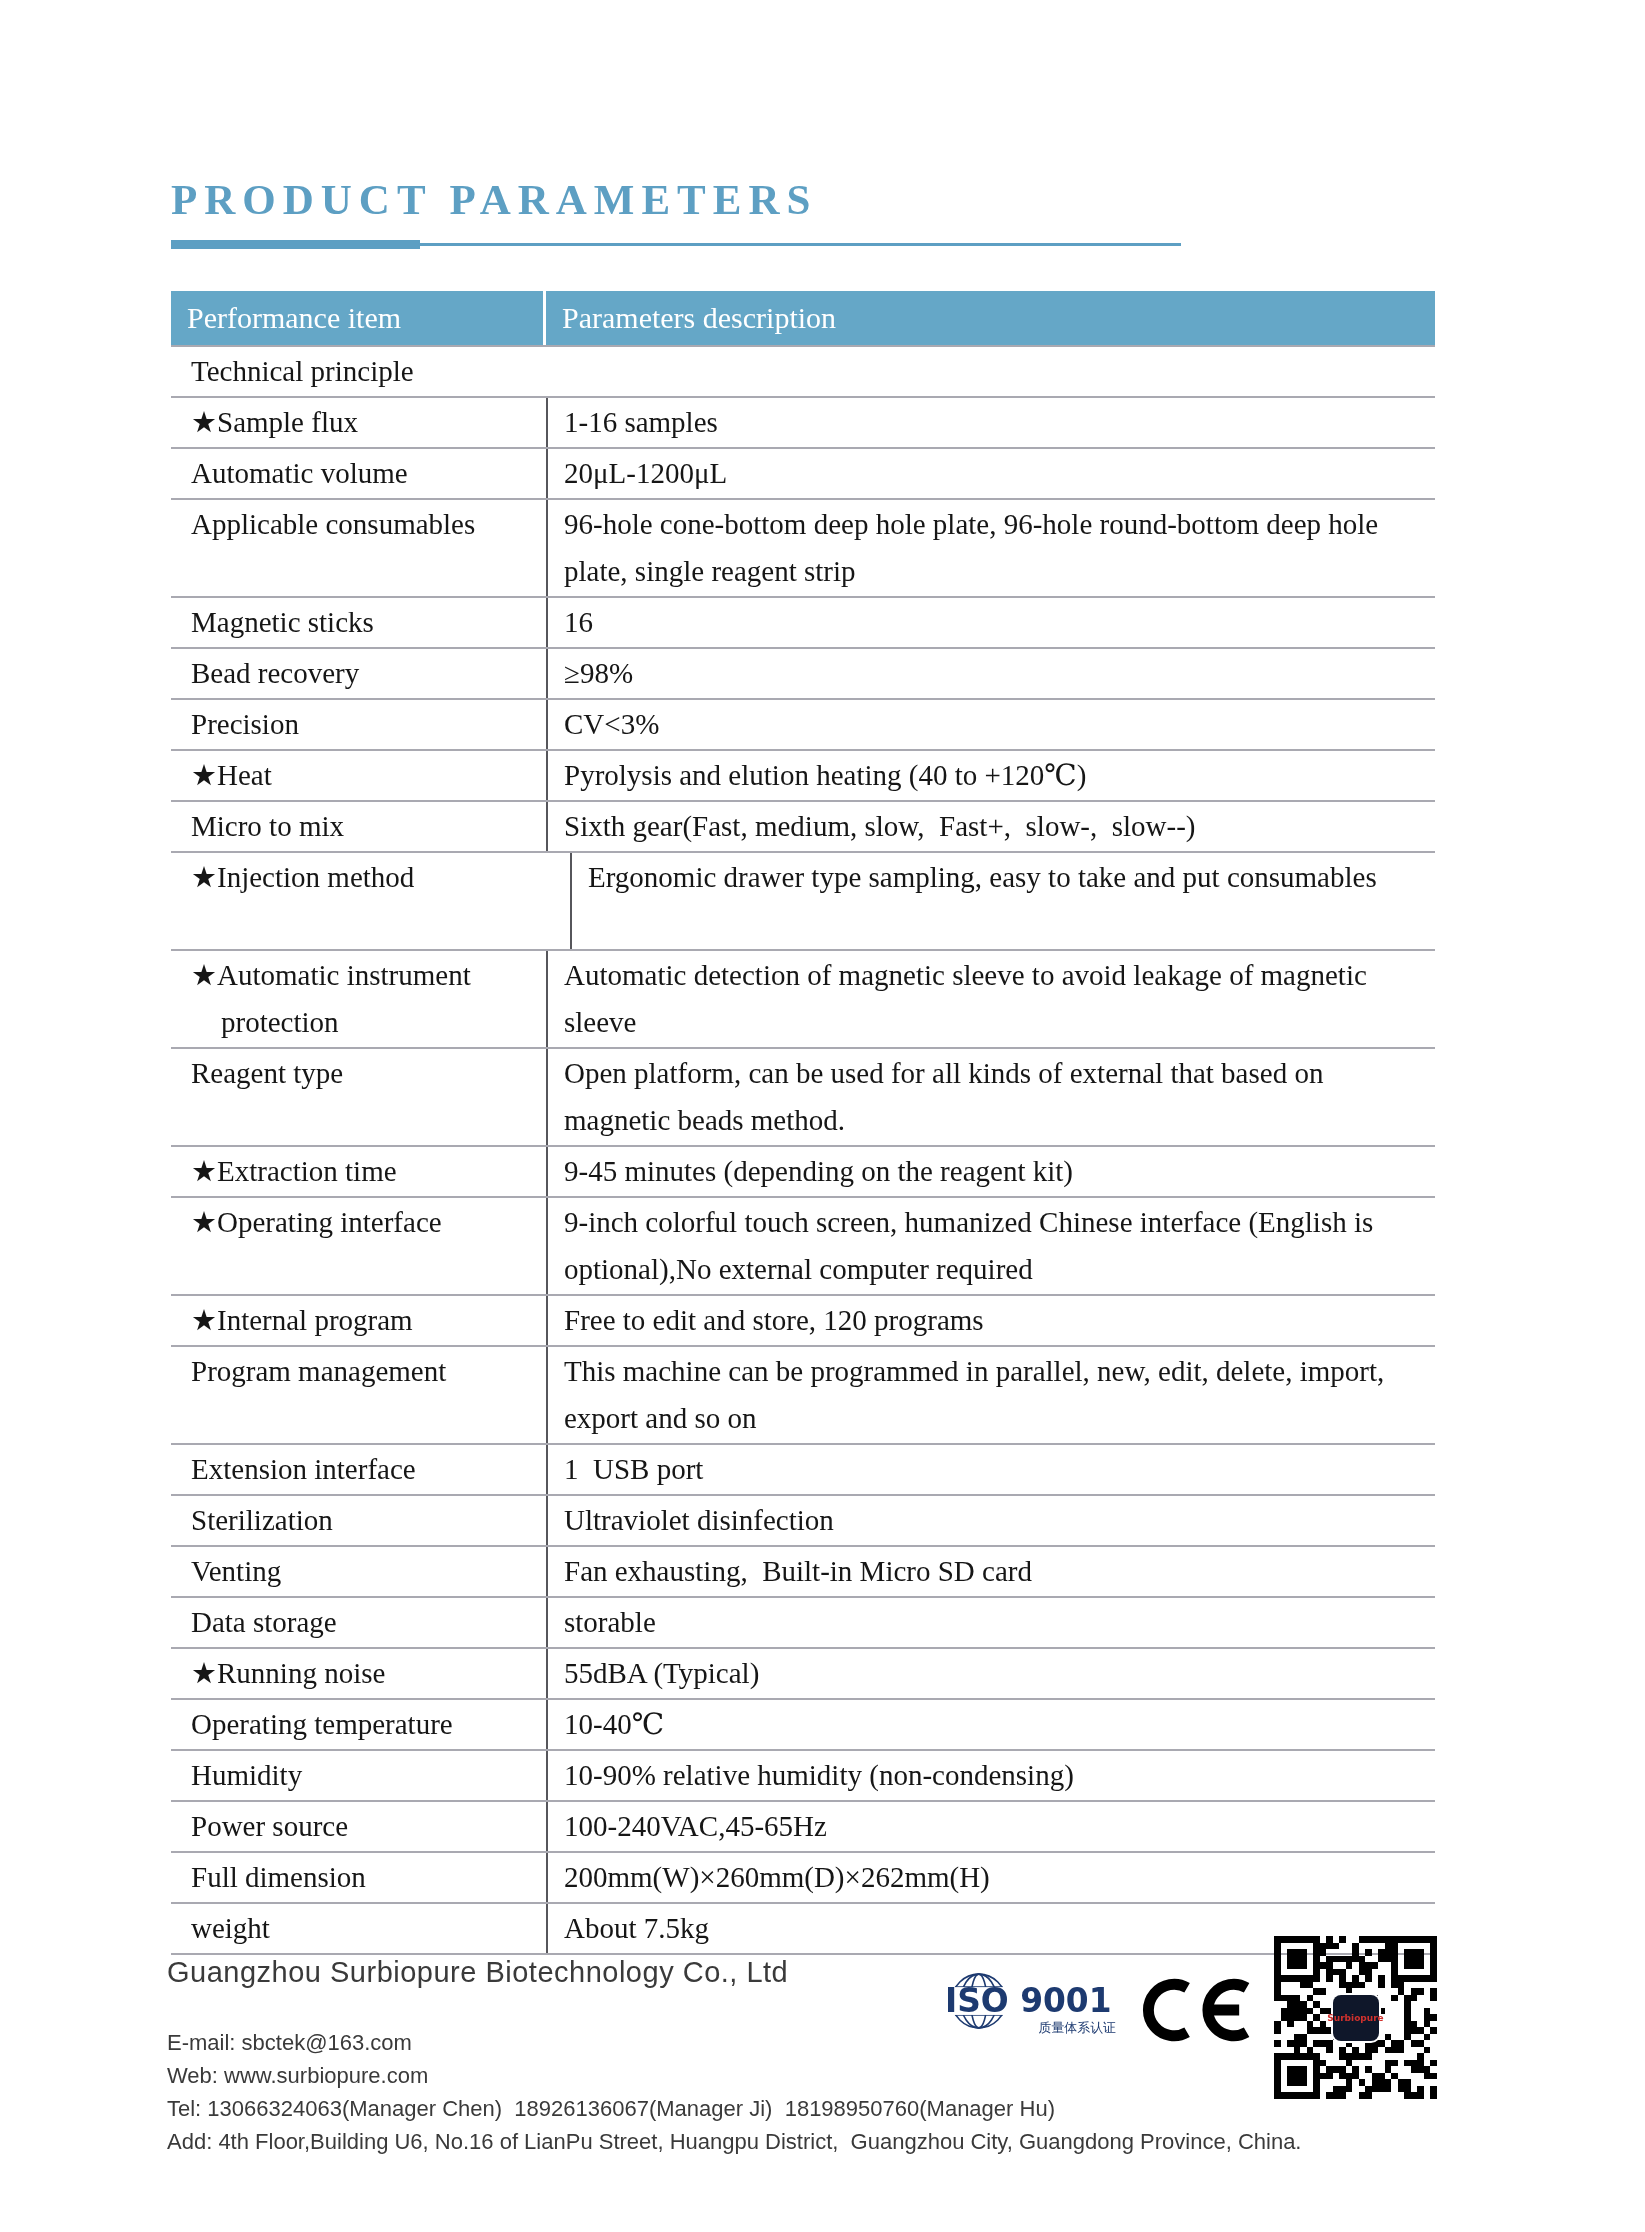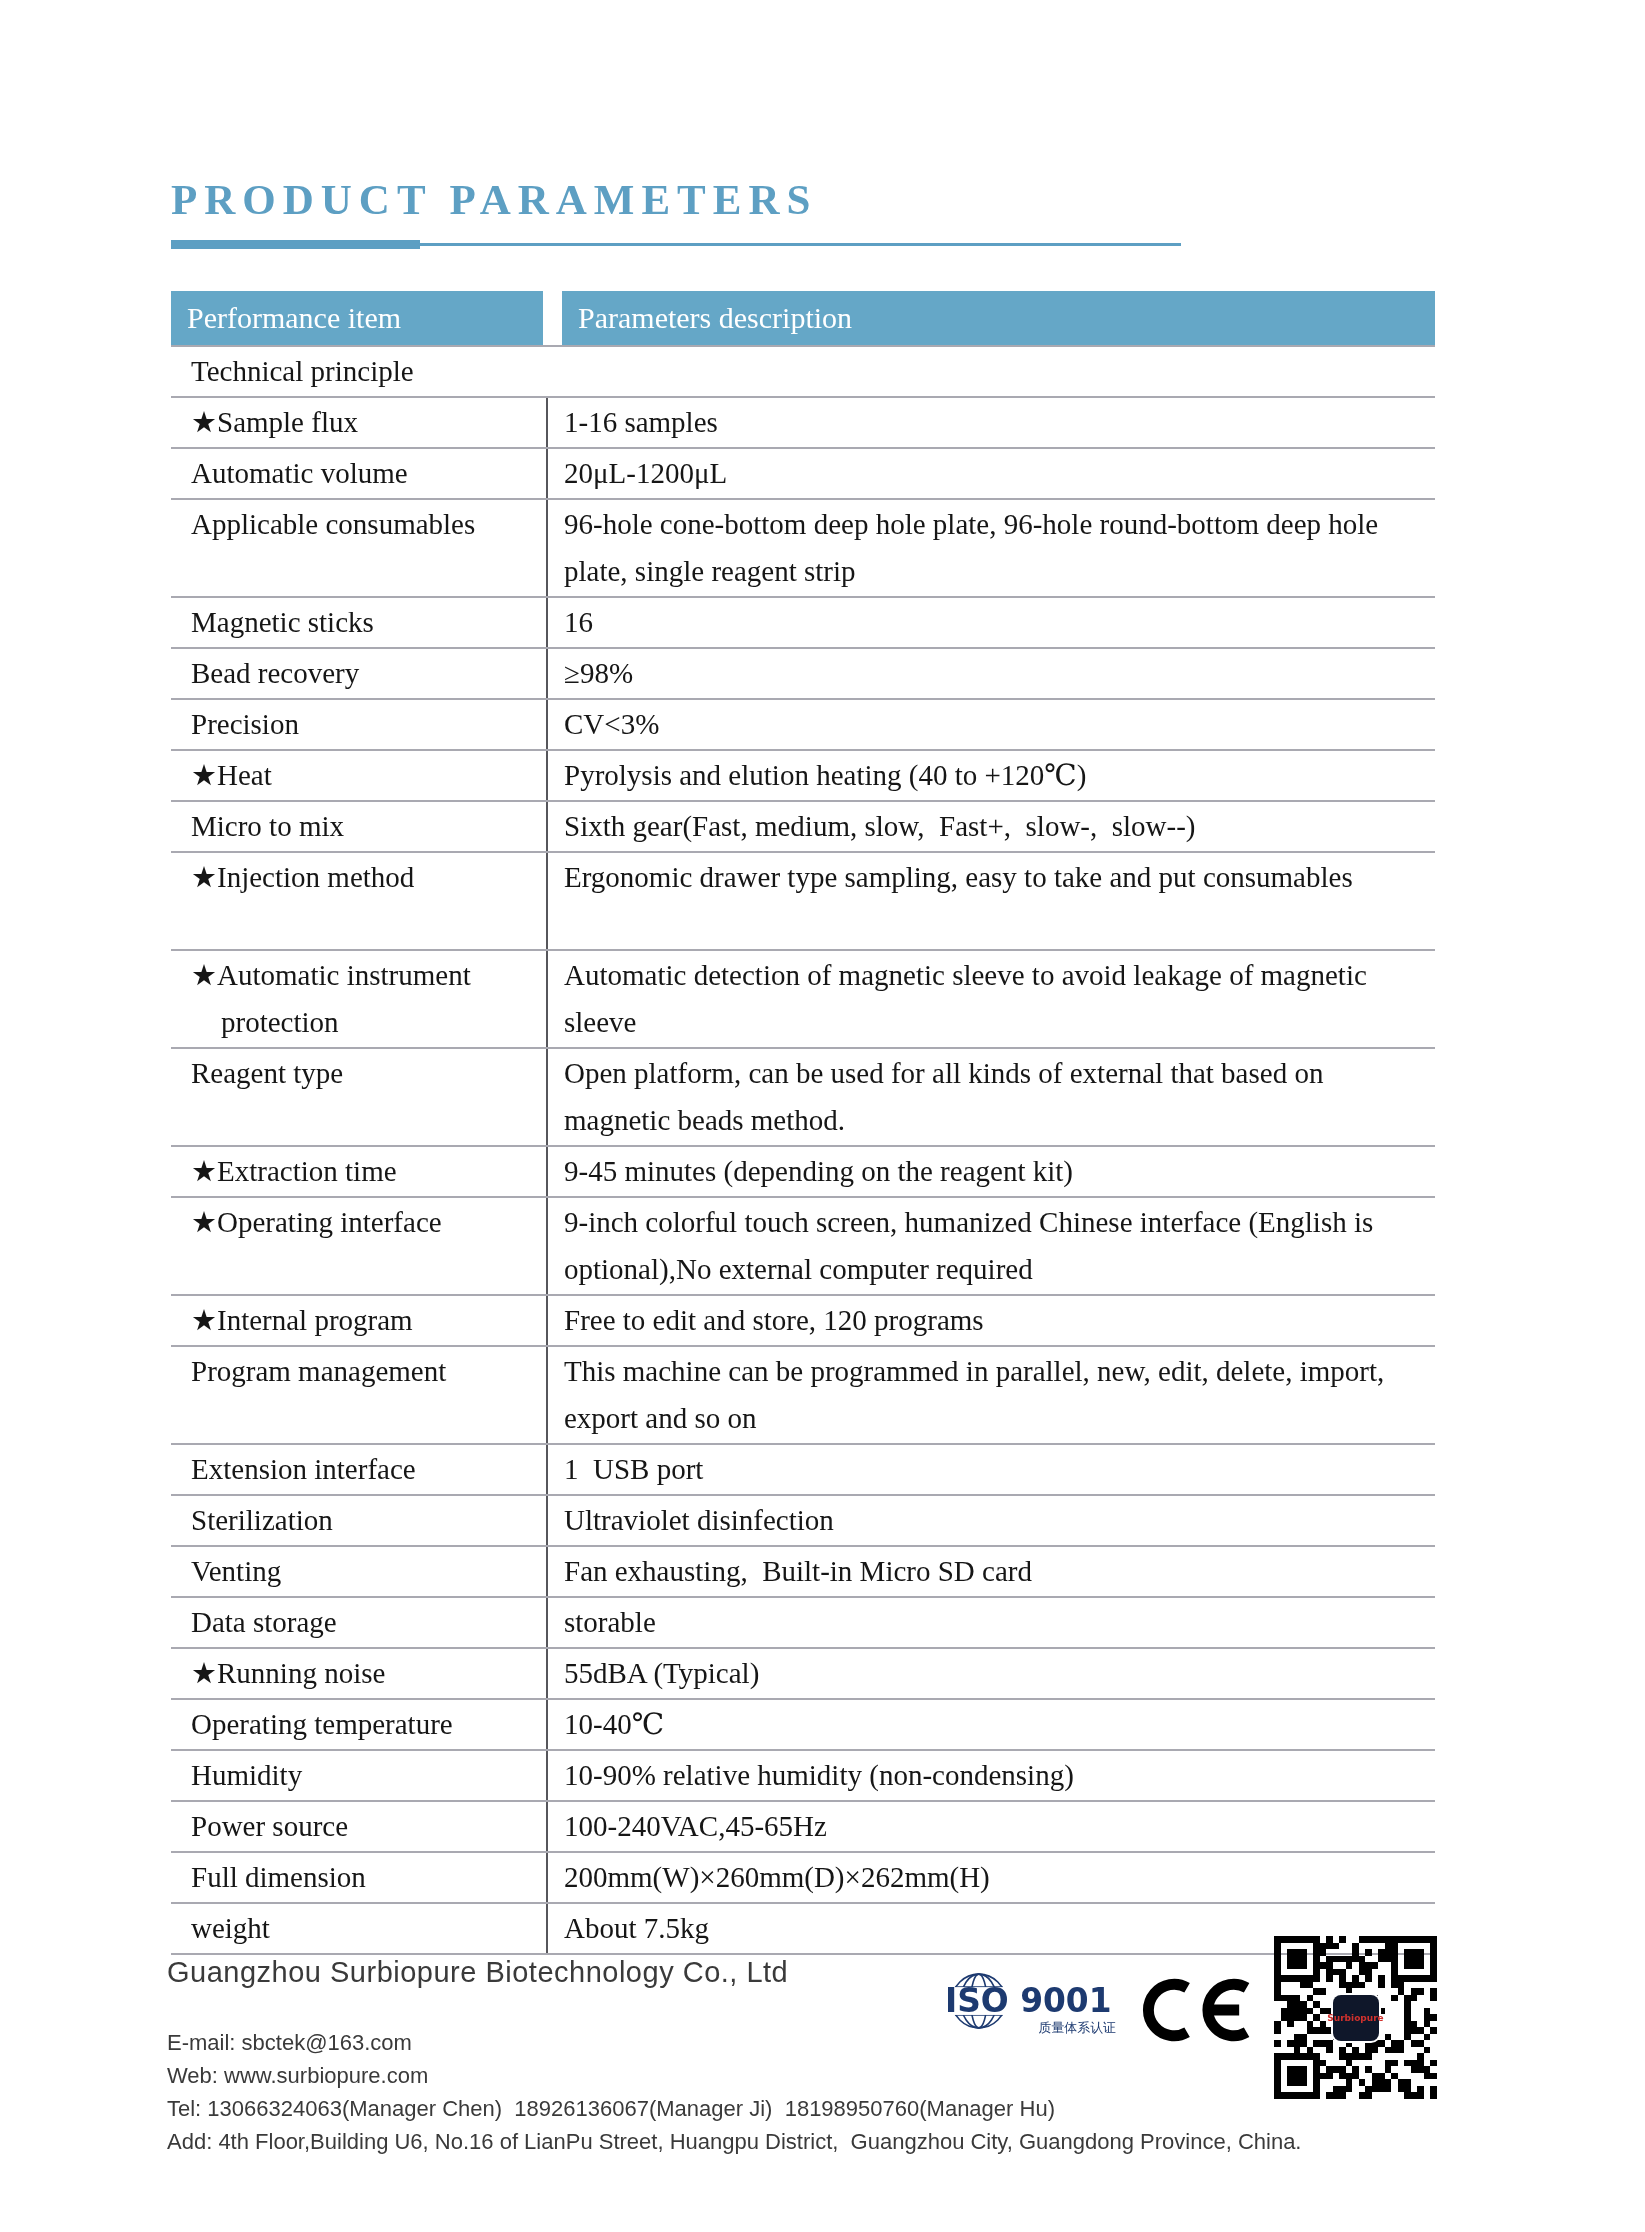--- a/index.html
+++ b/index.html
@@ -27,33 +27,33 @@
     font-weight:bold;
     letter-spacing:7px;
     color:var(--accent);
     font-family:"Liberation Serif","DejaVu Serif",serif;
   }
   .title-underline{display:flex;align-items:center;width:1010px;margin-top:16px;}
   .title-underline .thick{width:249px;height:9px;background:var(--accent);}
   .title-underline .thin{flex:1;height:3px;background:var(--accent);}
   
   .spec-table{position:absolute;left:171px;top:291px;width:1264px;}
-  .thead{display:flex;gap:19px;border-bottom:2px solid var(--border-gray);}
+  .thead{display:flex;gap:3px;border-bottom:2px solid var(--border-gray);}
   .th{
     background:var(--header-bg);
     color:#ffffff;
     font-size:30px;
     height:54px;
     display:flex;align-items:center;
     box-sizing:border-box;
   }
   .th-item{flex:0 0 372px;padding-left:16px;}
   .th-desc{flex:1;padding-left:16px;}
   .tr{display:flex;border-bottom:2px solid var(--border-gray);align-items:stretch;}
-  .tr.tall{min-height:96px;}
+  .tr.tall{min-height:96px;gap:24px;}
   .td{font-size:29px;line-height:47px;color:var(--text);box-sizing:border-box;}
   .td-item{
     flex:0 0 375px;
     padding:1px 10px 1px 50px;
     text-indent:-30px;           
   }
   .td-desc{
     flex:1;
     border-left:2px solid var(--divider-dark);
     padding:1px 12px 1px 16px;

